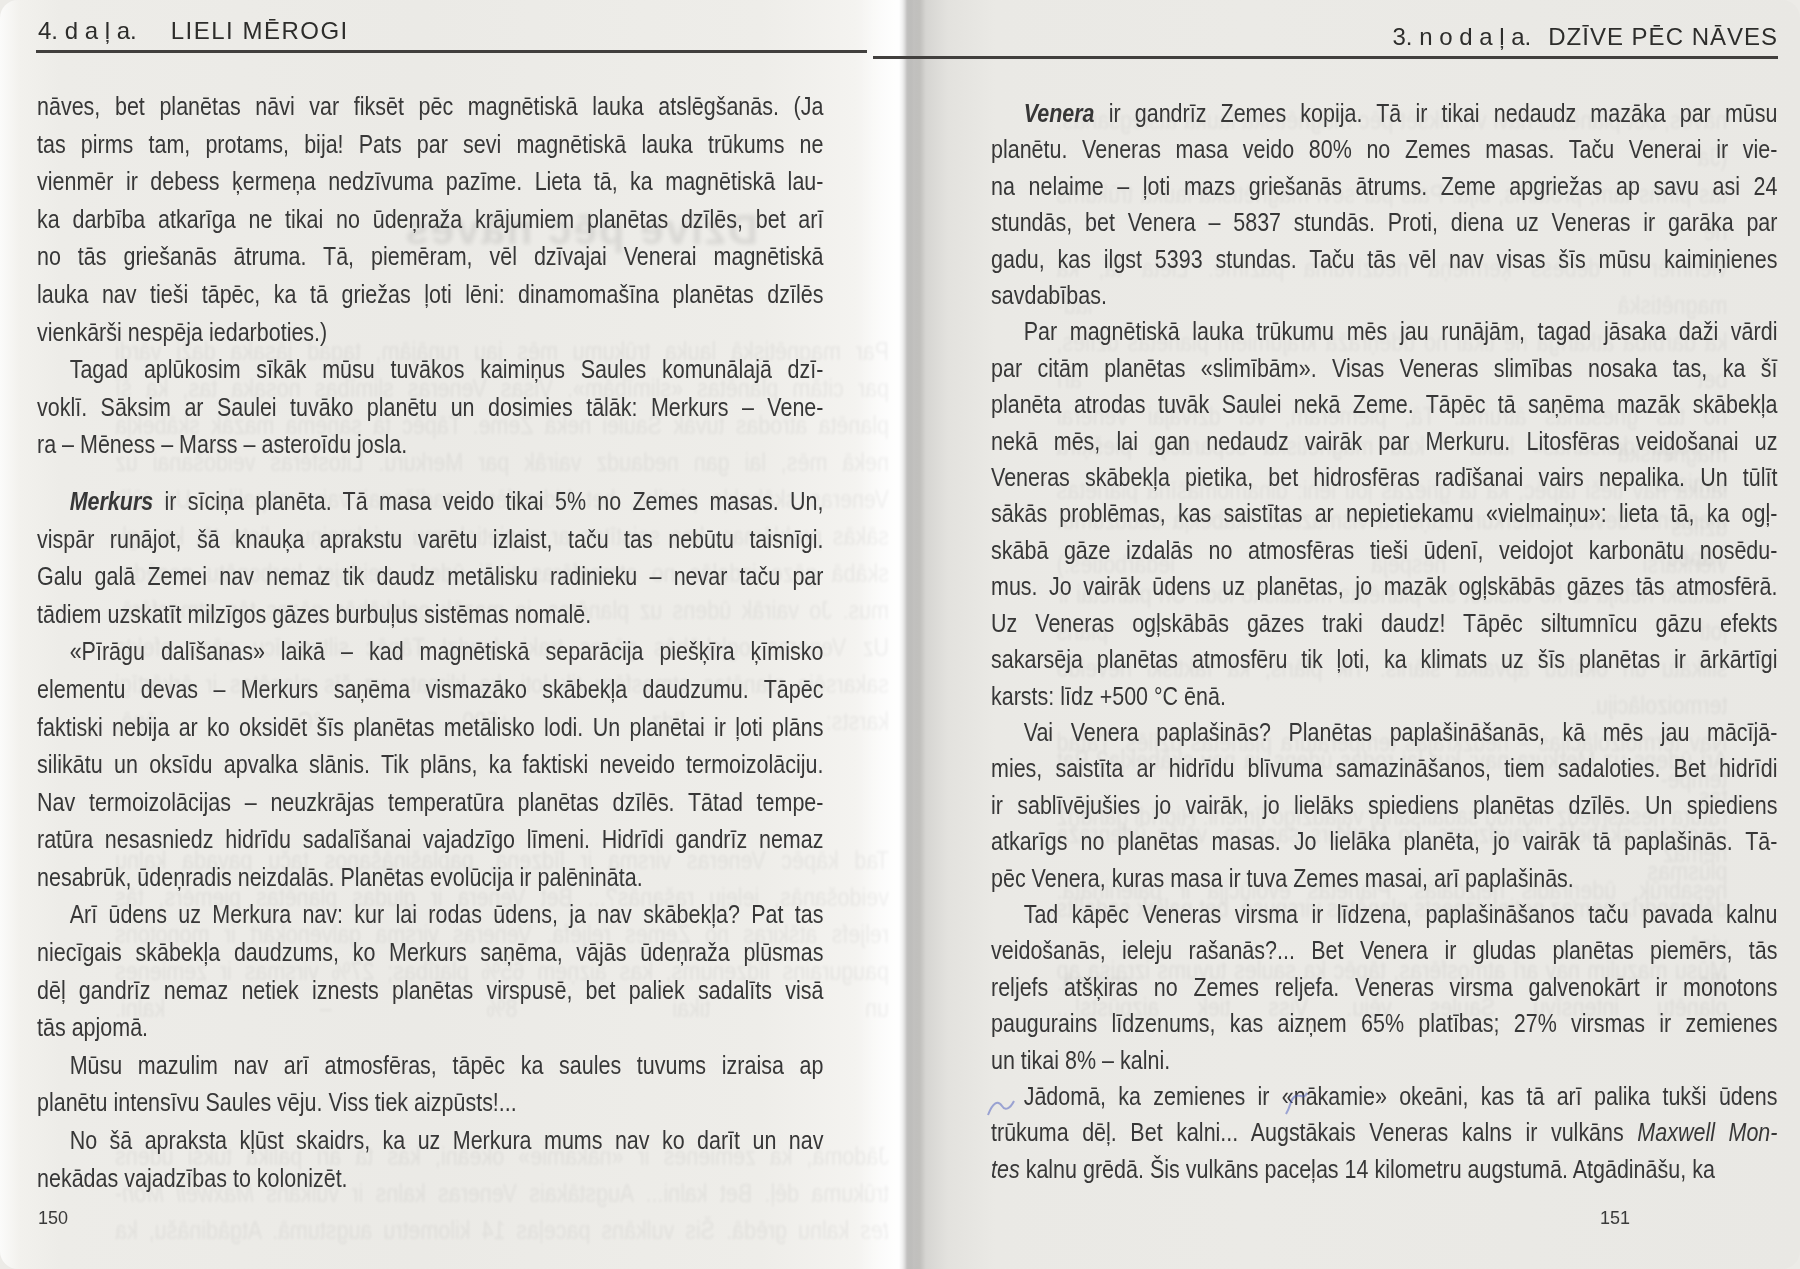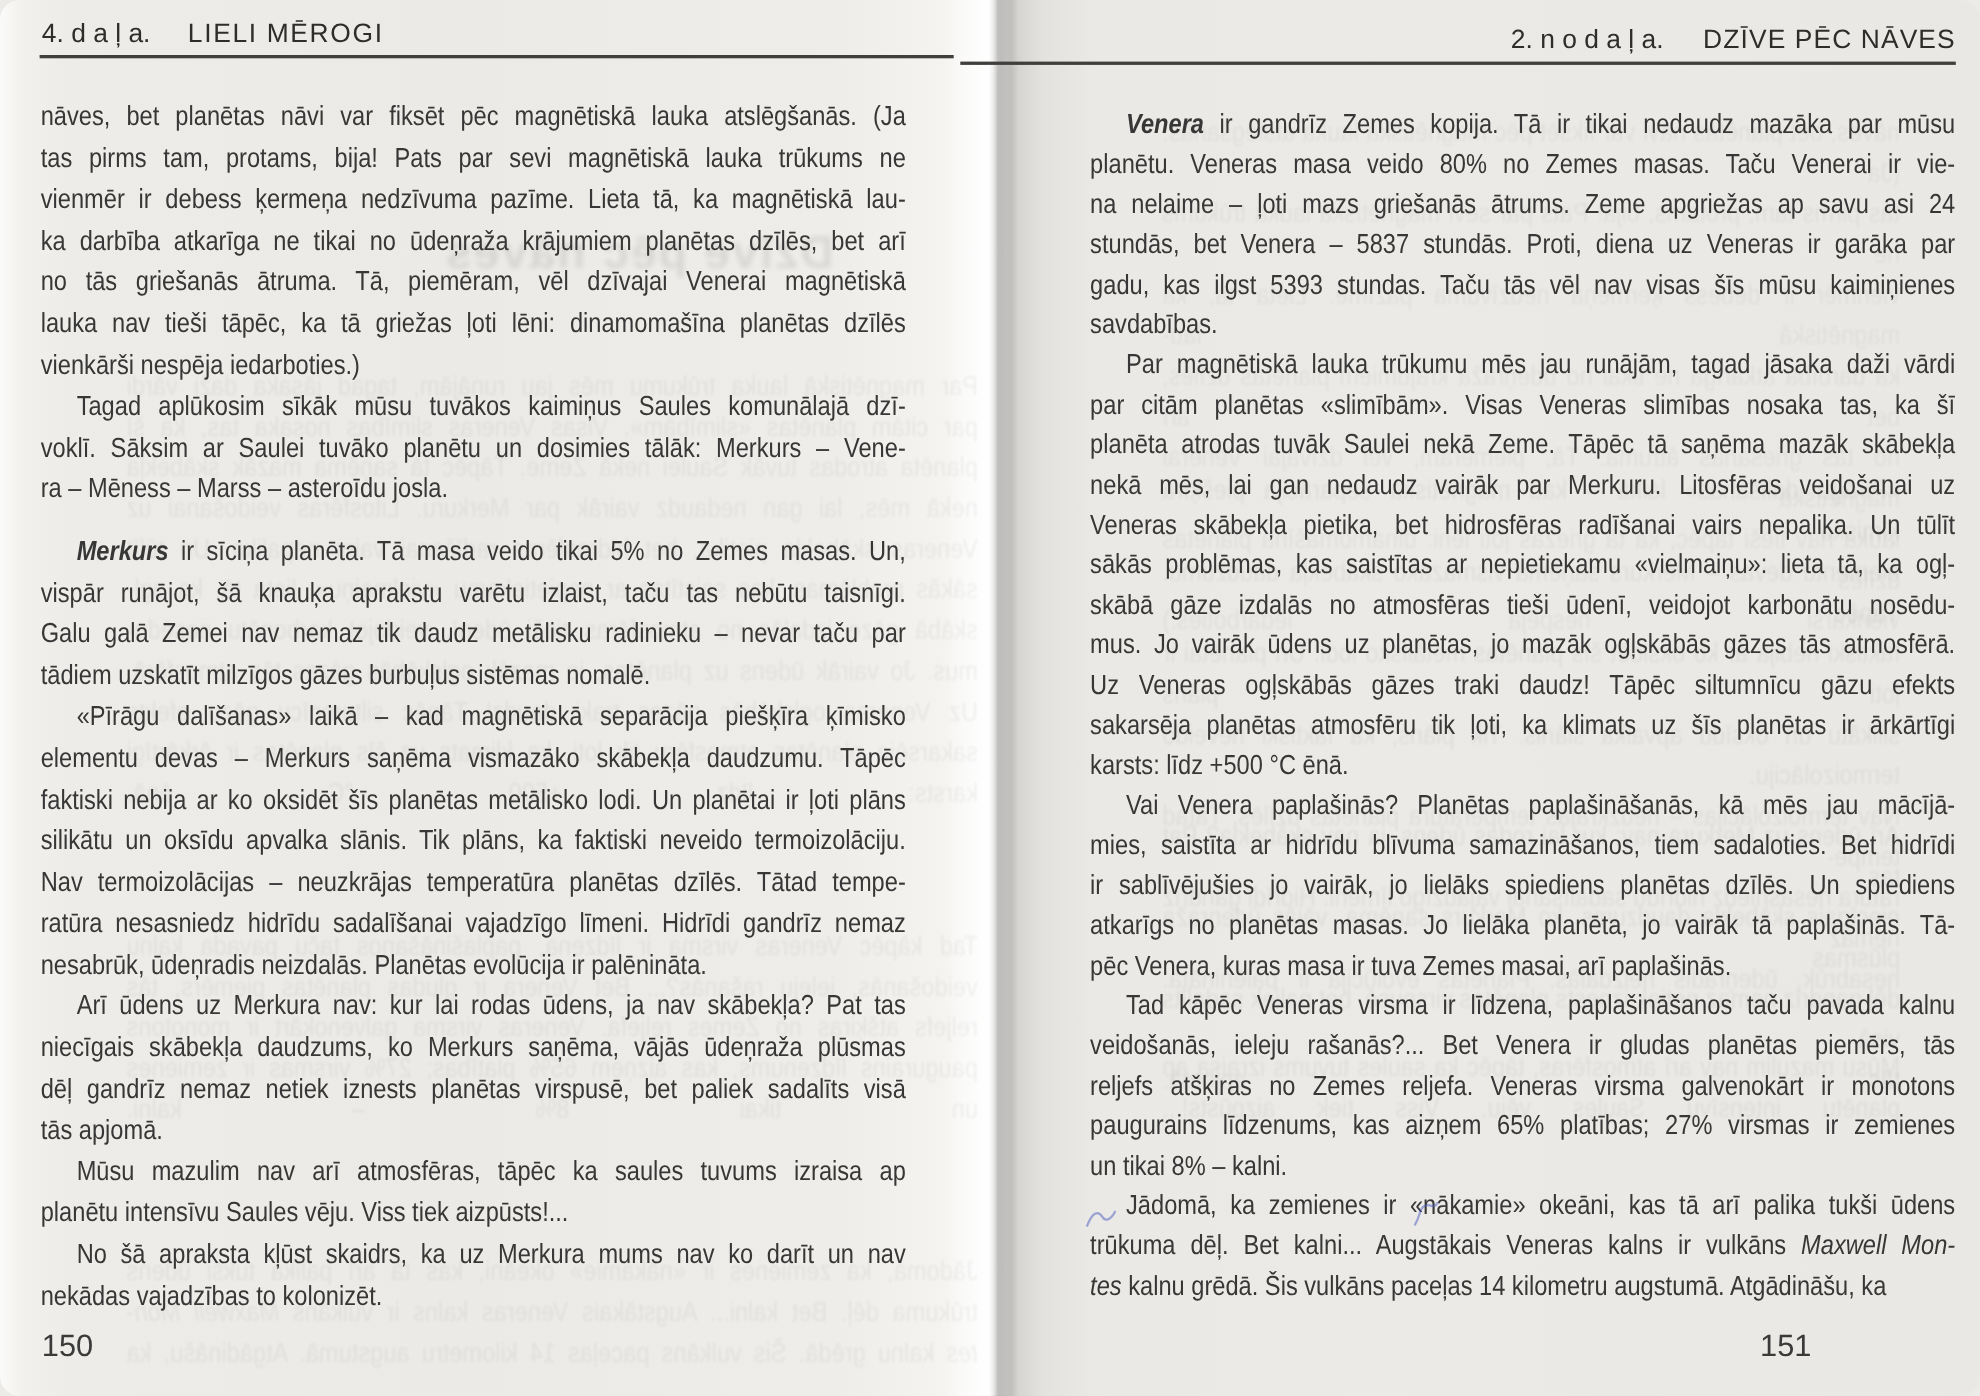--- a/index.html
+++ b/index.html
@@ -22,39 +22,39 @@
   .crease-soft{
     position:absolute;left:860px;top:0;width:60px;height:100%;
     background:linear-gradient(90deg,rgba(255,255,255,0) 0,rgba(255,255,255,.75) 70%,rgba(255,255,255,0) 100%);
     pointer-events:none;
   }
 
   .header{position:absolute;font-size:24px;color:#2d2d2b;white-space:nowrap;}
   .header-left{left:38px;top:17px;}
   .header-left .part2{margin-left:34px;letter-spacing:1.5px;}
   .header-right{left:900px;top:23px;width:878px;text-align:right;}
-  .header-right .part2{margin-left:36px;letter-spacing:1px;}
+  .header-right .part2{margin-left:17px;letter-spacing:1px;}
   .rule{position:absolute;height:3px;background:#413f3d;}
   .rule-left{left:36px;top:50px;width:831px;}
   .rule-right{left:873px;top:56px;width:905px;}
 
   
   .bodycol{
     position:absolute;width:915px;transform:scaleX(0.8595);transform-origin:0 0;
     font-size:25px;color:#373737;
   }
   .body-left{left:37px;top:88px;line-height:37.6px;}
   .body-right{left:991px;top:95px;line-height:36.4px;}
   .para{margin:0;}
   .para.gap-before{margin-top:19px;}
   .line{text-align:justify;text-align-last:justify;}
   .line.last{text-align-last:left;}
   .para.indent .line:first-child{text-indent:38px;}
 
-  .pagenum{position:absolute;top:1208px;font-size:28px;color:#3a3a3a;}
+  .pagenum{position:absolute;top:1208px;font-size:18px;color:#3a3a3a;}
   .pagenum-left{left:38px;}
   .pagenum-right{left:1600px;width:176px;text-align:left;}
 
   
   .ghost{
     position:absolute;opacity:.05;filter:blur(1.4px);color:#111;
     transform:scale(-0.86,1);transform-origin:center top;
     font-size:25px;line-height:37px;pointer-events:none;
   }
   .ghost .line{text-align:justify;text-align-last:justify;}
@@ -149,21 +149,21 @@
           <div class="line">No šā apraksta kļūst skaidrs, ka uz Merkura mums nav ko darīt un nav</div>
           <div class="line last">nekādas vajadzības to kolonizēt.</div>
         </div>
     </div>
 
     <div class="pagenum pagenum-left">150</div>
   </div>
 
   <div>
     <div class="header header-right">
-      <span class="part1">2. n o d a ļ a.</span><span class="part2">DZĪVE PĒC NĀVES</span>
+      <span class="part1">3. n o d a ļ a.</span><span class="part2">DZĪVE PĒC NĀVES</span>
     </div>
     <div class="rule rule-right"></div>
 
     <div class="ghost" style="left:1002px;top:102px;width:780px;opacity:.045;">
         <div class="line">nāves, bet planētas nāvi var fiksēt pēc magnētiskā lauka atslēgšanās. (Ja</div>
         <div class="line">tas pirms tam, protams, bija! Pats par sevi magnētiskā lauka trūkums ne</div>
         <div class="line">vienmēr ir debess ķermeņa nedzīvuma pazīme. Lieta tā, ka magnētiskā lau-</div>
         <div class="line">ka darbība atkarīga ne tikai no ūdeņraža krājumiem planētas dzīlēs, bet arī</div>
         <div class="line">no tās griešanās ātruma. Tā, piemēram, vēl dzīvajai Venerai magnētiskā</div>
         <div class="line">lauka nav tieši tāpēc, ka tā griežas ļoti lēni: dinamomašīna planētas dzīlēs</div>

